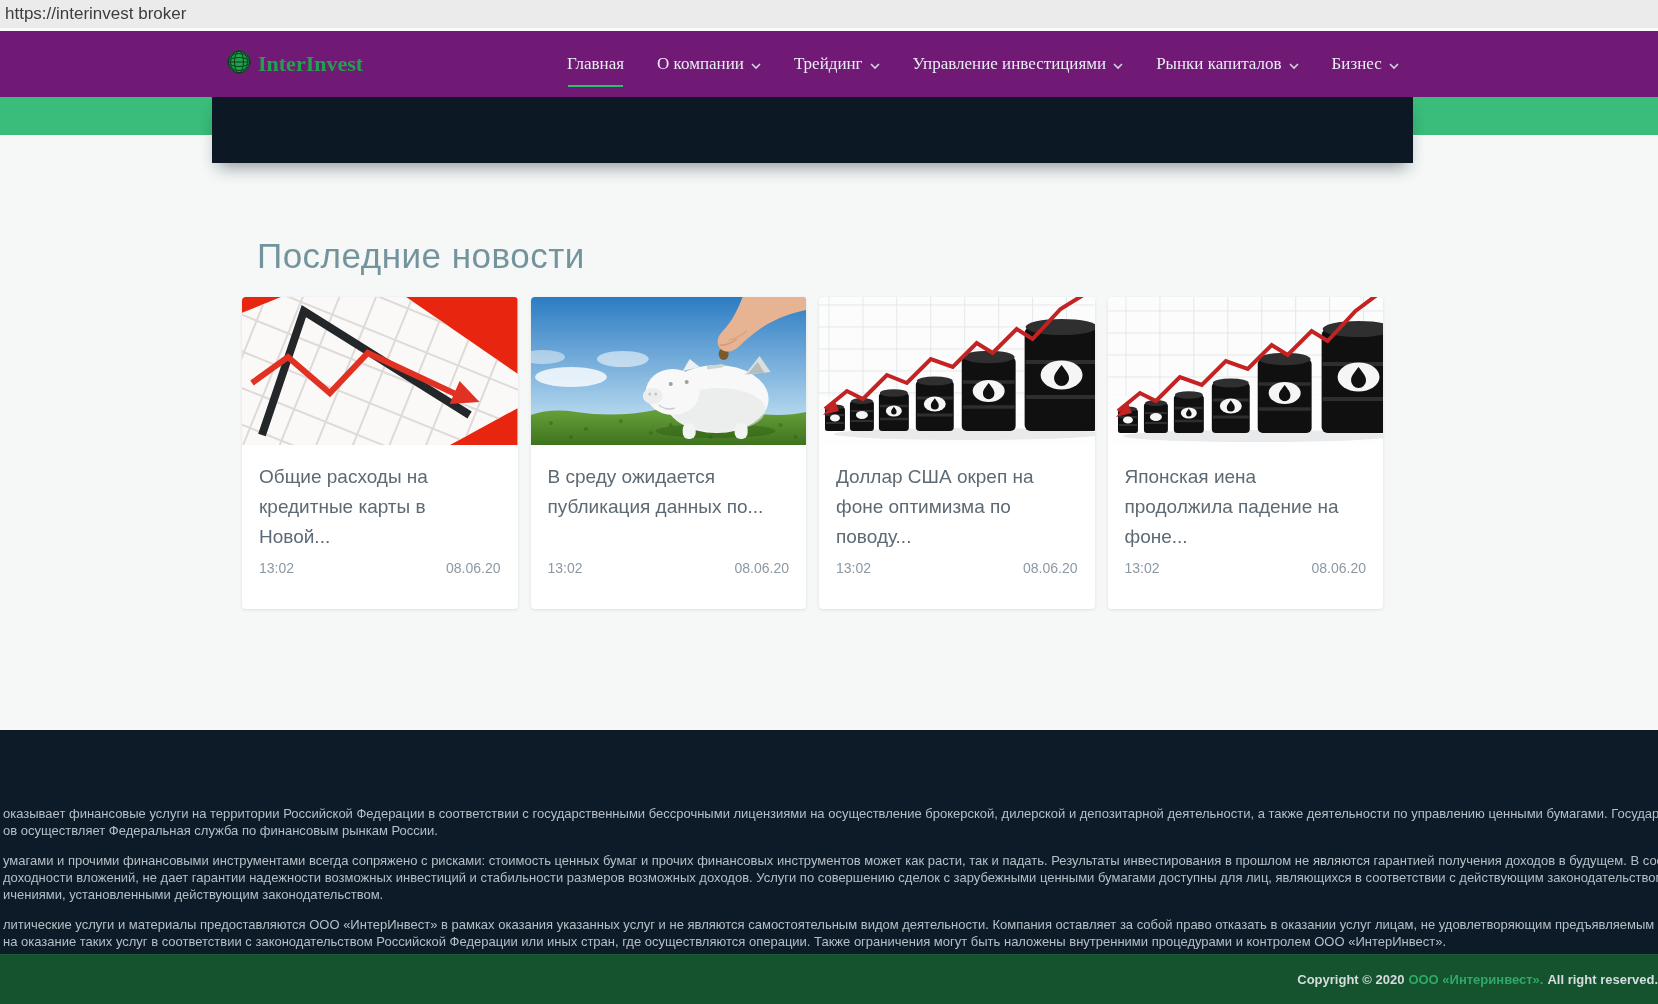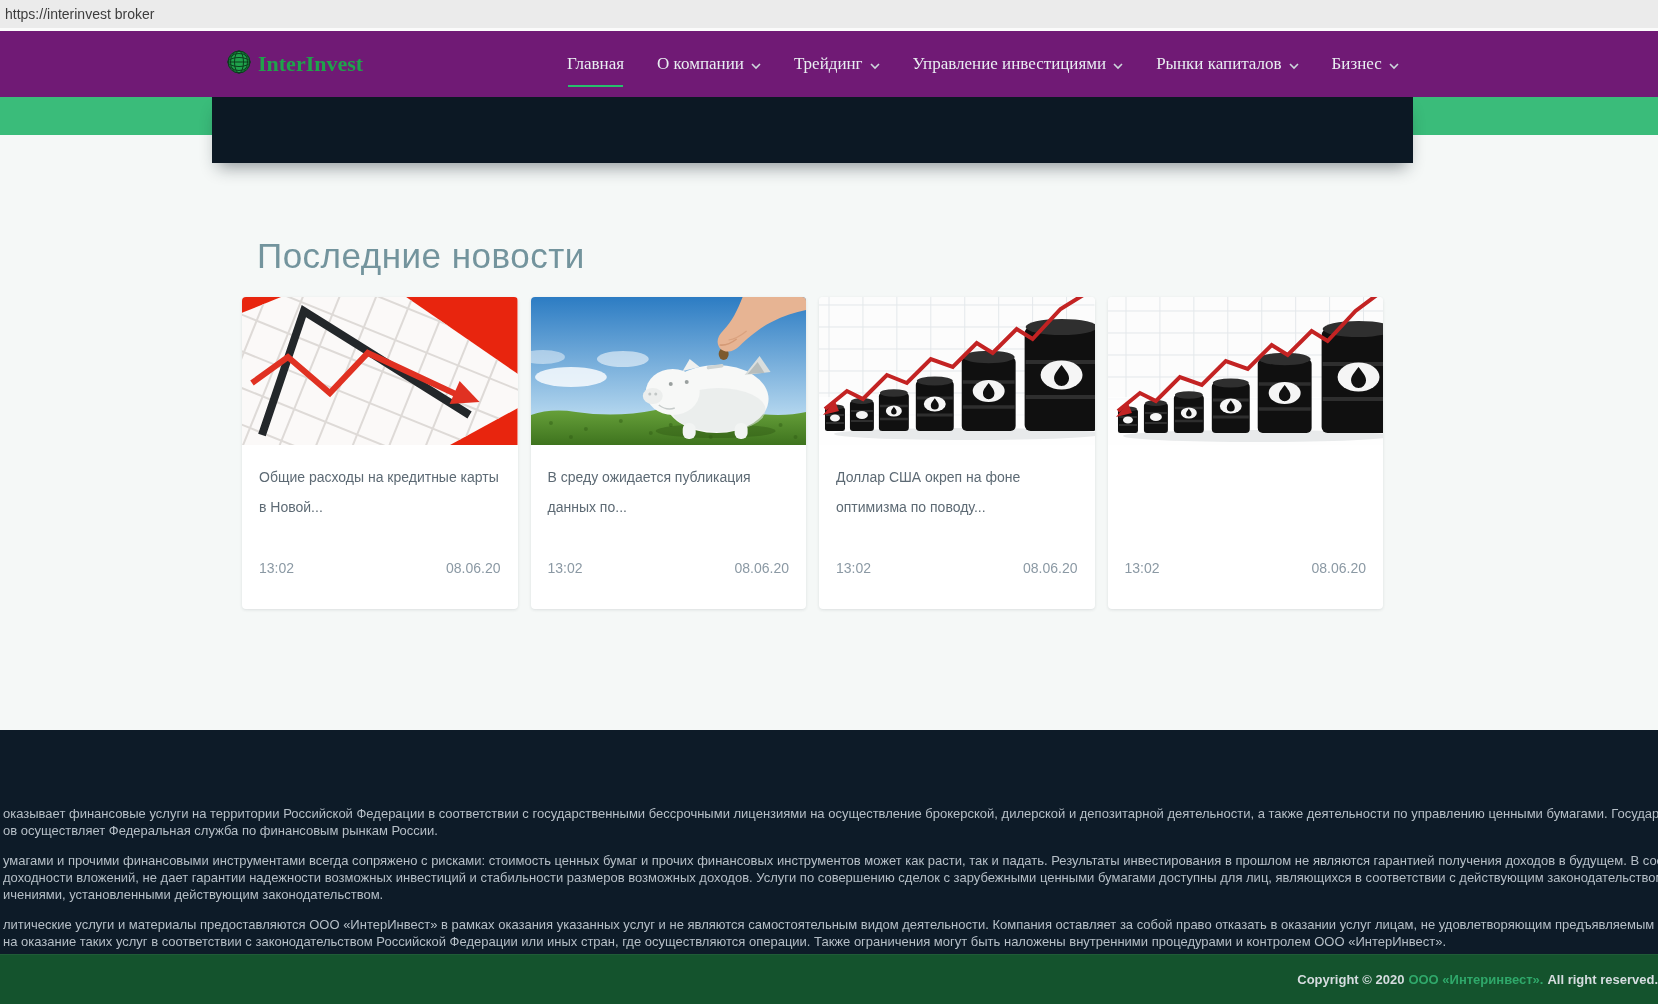--- a/index.html
+++ b/index.html
@@ -4,21 +4,21 @@
 <style>
   html,body{margin:0;padding:0}
   body{
     width:1658px;height:1004px;overflow:hidden;position:relative;
     background:#f5f8f7;font-family:"Liberation Sans",sans-serif;
   }
   
   .url-bar{
     height:28px;background:#ebebeb;border-bottom:3px solid #fbfbfb;
     display:flex;align-items:center;padding-left:5px;
-    font-size:14px;color:#3d3d3d;
+    font-size:17px;color:#3d3d3d;
   }
   
   .site-header{height:66px;background:#701a75;position:relative;z-index:3}
   .brand{position:absolute;left:226px;top:50%;transform:translateY(-50%);
     display:flex;align-items:center;gap:6px;cursor:pointer}
   .brand-name{font-family:"Liberation Serif",serif;font-weight:700;font-size:22px;color:#1fa24b}
   .main-nav{position:absolute;left:567px;top:0;height:100%;display:flex;align-items:center;gap:33px}
   .nav-item{display:flex;align-items:center;gap:7px;color:#e9eef2;
     font-family:"Liberation Serif",serif;font-size:17px;position:relative;cursor:pointer;text-decoration:none}
   .nav-item .underline{position:absolute;left:1px;right:1px;bottom:-13px;height:2px;background:#27c06d}
@@ -29,21 +29,21 @@
     box-shadow:0 10px 16px -6px rgba(20,30,40,.45);z-index:2}
   
   .section-title{margin:12px;padding:91px 0 0 245px;font-size:35px;line-height:35px;
     color:#73949d;font-weight:400;letter-spacing:.5px}
   .cards{display:flex;gap:13px;width:1141px;margin:24px 0 0 242px}
   .card{flex:1;background:#fff;height:312px;border-radius:4px;position:relative;overflow:hidden;
     box-shadow:0 1px 3px rgba(40,50,60,.12);cursor:pointer}
   .card-image{height:148px}
   .card-image svg{display:block;width:100%;height:148px}
   .card-body{padding:17px 17px 0}
-  .card-title{font-size:14px;line-height:30px;color:#5d6a74}
+  .card-title{font-size:19px;line-height:30px;color:#5d6a74}
   .card-meta{position:absolute;left:17px;right:17px;bottom:33px;display:flex;
     justify-content:space-between;font-size:14px;color:#8b99a4}
   .all-news{width:1141px;margin:13px 0 0 242px;text-align:right}
   .all-news a{font-family:"Liberation Serif",serif;font-size:15px;letter-spacing:1px;
     color:#7d94a2;text-decoration:none;cursor:pointer}
   
   .site-footer{position:absolute;left:0;top:730px;width:1658px;height:274px;
     background:#0d1b28;color:#b6bfc7;overflow:hidden}
   .footer-text{position:absolute;left:3px;top:75px;font-size:13px}
   .fpara{margin:0 0 13px 0}
@@ -379,20 +379,23 @@
             <ellipse cx="251" cy="32" rx="36" ry="8" fill="#2f2f2f"></ellipse>
             <line x1="215" y1="67" x2="276" y2="67" stroke="#2e2e2e" stroke-width="4"></line>
             <line x1="215" y1="102" x2="276" y2="102" stroke="#2e2e2e" stroke-width="4"></line>
             <ellipse cx="251" cy="80" rx="21" ry="14.5" fill="#f5f5f5"></ellipse>
             <path transform="translate(251,79) scale(1.5)" d="M0,-6 C3,-2 5,0 5,3 A5,5 0 1,1 -5,3 C-5,0 -3,-2 0,-6 Z" fill="#101010"></path>
           </g>
           <polyline points="10,114 32,96 48,104 72,80 94,88 118,64 140,72 164,48 180,58 204,34 220,44 248,14 272,-4" fill="none" stroke="#c32323" stroke-width="4"></polyline>
           <polygon points="8,120 20,106 24,116" fill="#c32323"></polygon>
         </svg>
       </div>
+      <div class="card-body">
+        <div class="card-title">Японская иена продолжила падение на фоне...</div>
+      </div>
       <div class="card-meta">
         <span>13:02</span>
         <span>08.06.20</span>
       </div>
     </article>
 
   </div>
 
 </main>
 

